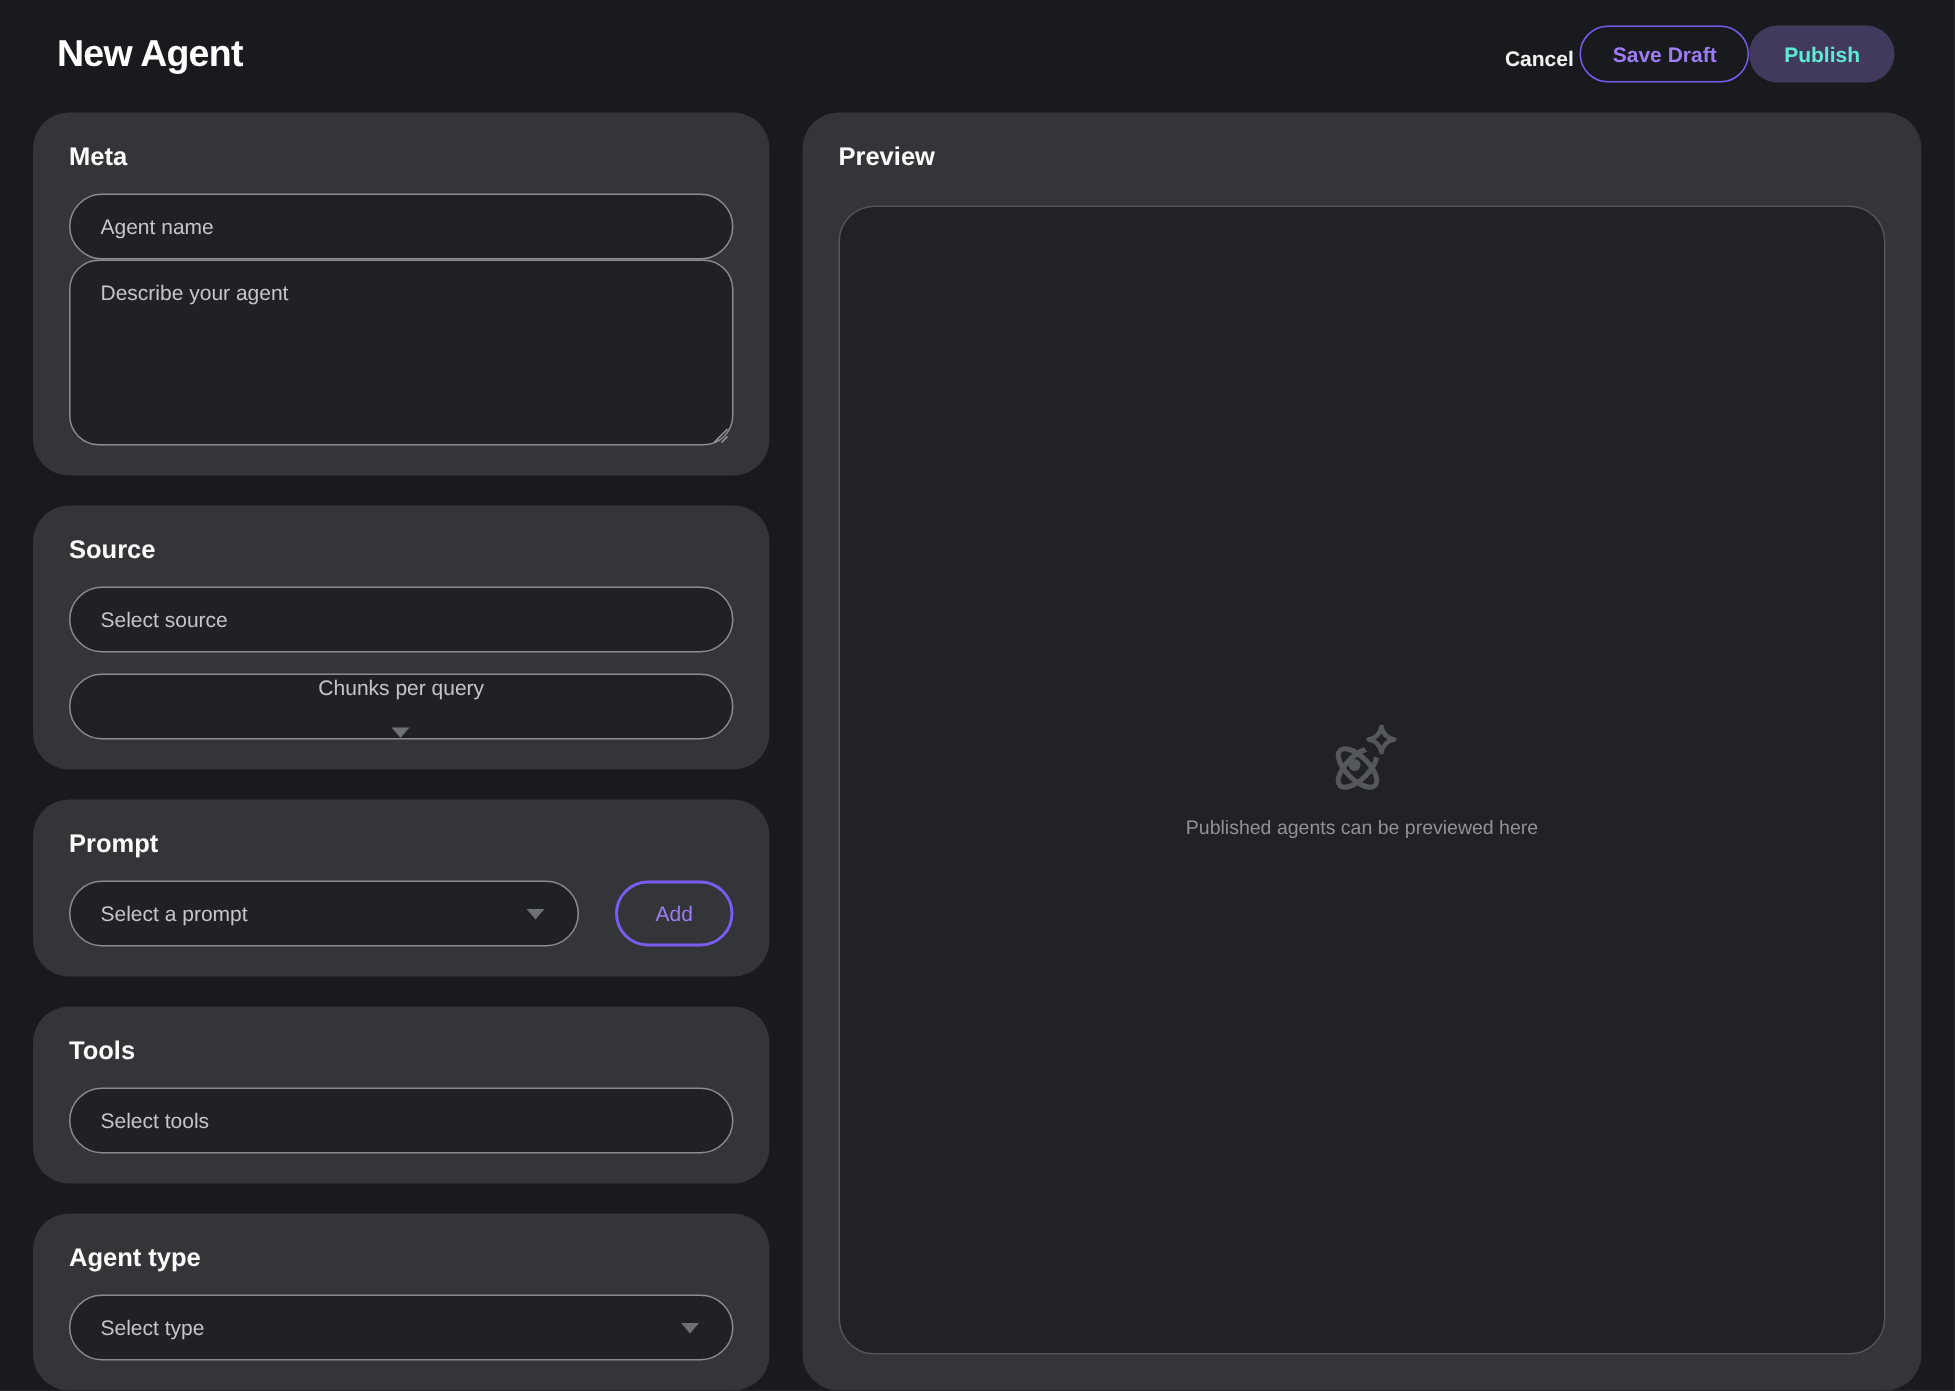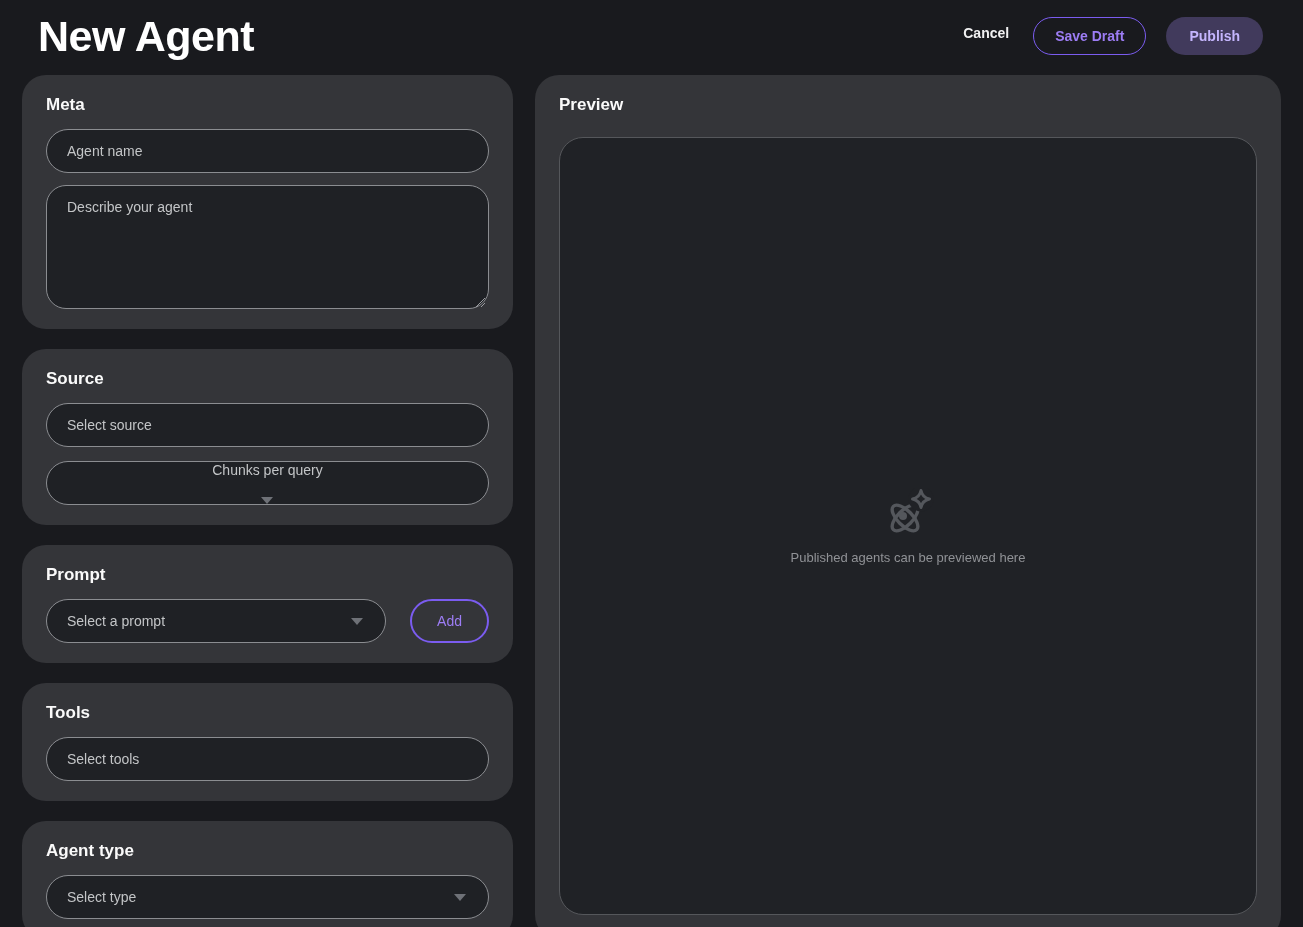--- a/index.html
+++ b/index.html
@@ -12,41 +12,41 @@
 
   
   .header {
     display: flex;
     align-items: center;
     justify-content: space-between;
     padding: 12px 40px 8px 38px;
     height: 68px;
   }
   .page-title {
-    font-size: 43px;
+    font-size: 25px;
     font-weight: 800;
     letter-spacing: -0.5px;
     color: #ffffff;
   }
-  .header-actions { display: flex; align-items: flex-start; gap: 20px; }
+  .header-actions { display: flex; align-items: flex-end; }
   .btn { font-family: "Liberation Sans", sans-serif; font-size: 14px; font-weight: 600; cursor: pointer; }
   .btn-cancel {
     background: none; border: none; color: #f1f1f2; padding: 8px 4px;
   }
   .btn-save-draft {
     background: transparent;
     border: 1px solid #7b5cf0;
     color: #9d7df5;
     border-radius: 9999px;
     padding: 10px 21px;
   }
   .btn-publish {
     background: #413a5c;
     border: none;
-    color: #c4b5fd;
+    color: #5eead4;
     border-radius: 9999px;
     padding: 11px 23px;
   }
 
   
   .main {
     display: flex;
     gap: 22px;
     padding: 0 22px;
     margin-top: 7px;
@@ -82,21 +82,21 @@
     border-radius: 22px;
     padding: 0 20px;
     color: #7dd3fc;
     font-size: 14px;
     font-family: "Liberation Sans", sans-serif;
     outline: none;
     display: block;
   }
   .pill-input::placeholder { color: #c3c5c7; opacity: 1; }
 
-  .textarea-wrap { position: relative; margin-top: 12px; }
+  .textarea-wrap { position: relative; }
   .desc-textarea {
     width: 100%;
     height: 124px;
     background: #1f2125;
     border: 1px solid #8b8d91;
     border-radius: 20px;
     padding: 13px 20px;
     color: #e6e7e8;
     font-size: 14px;
     font-family: "Liberation Sans", sans-serif;

